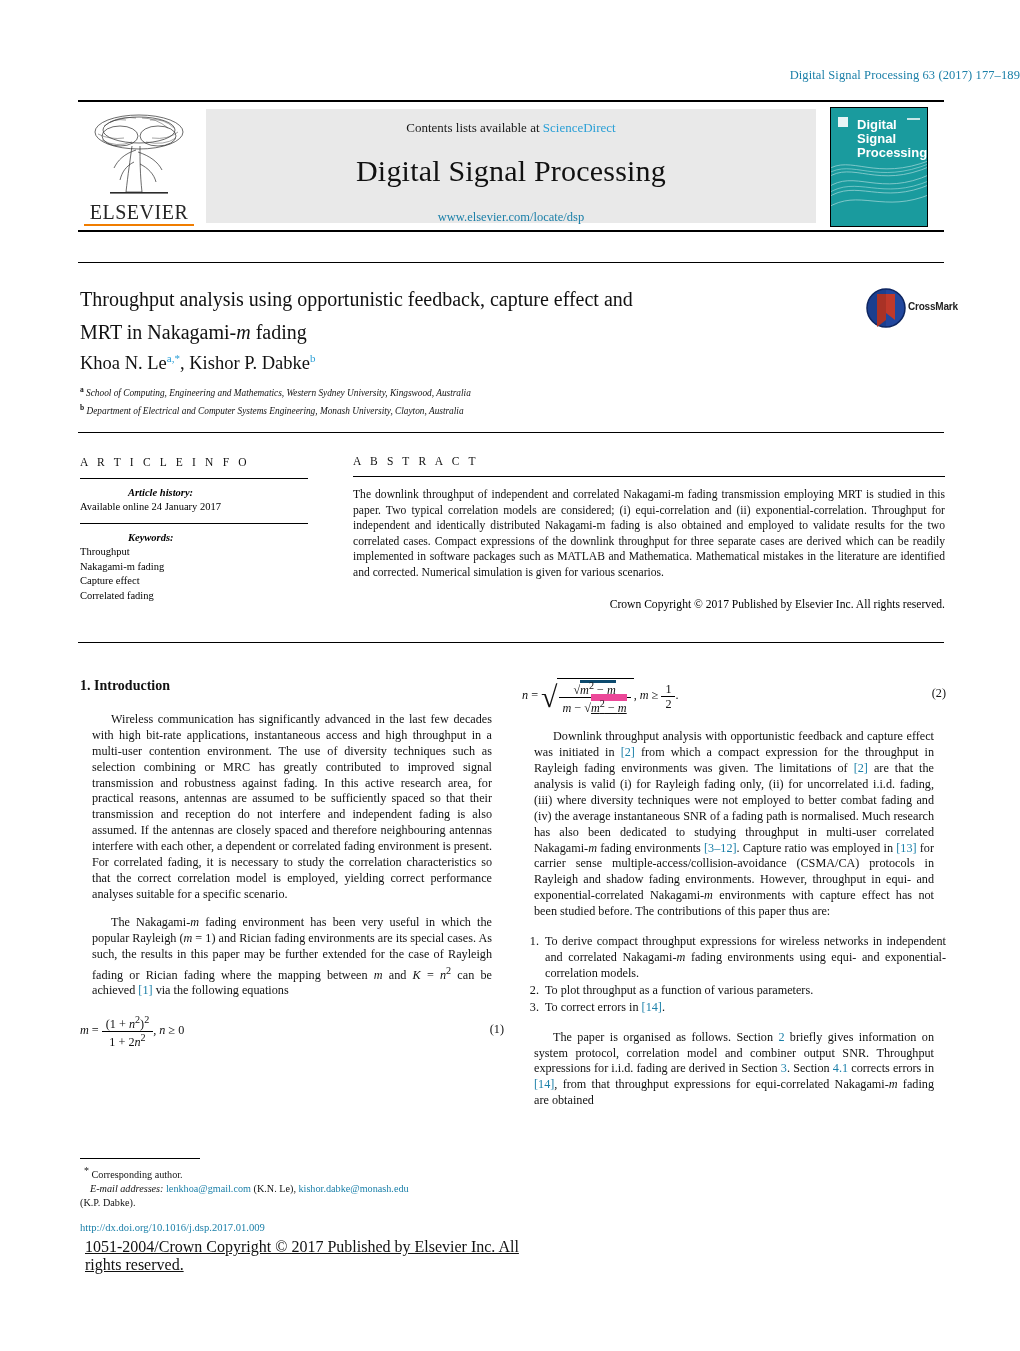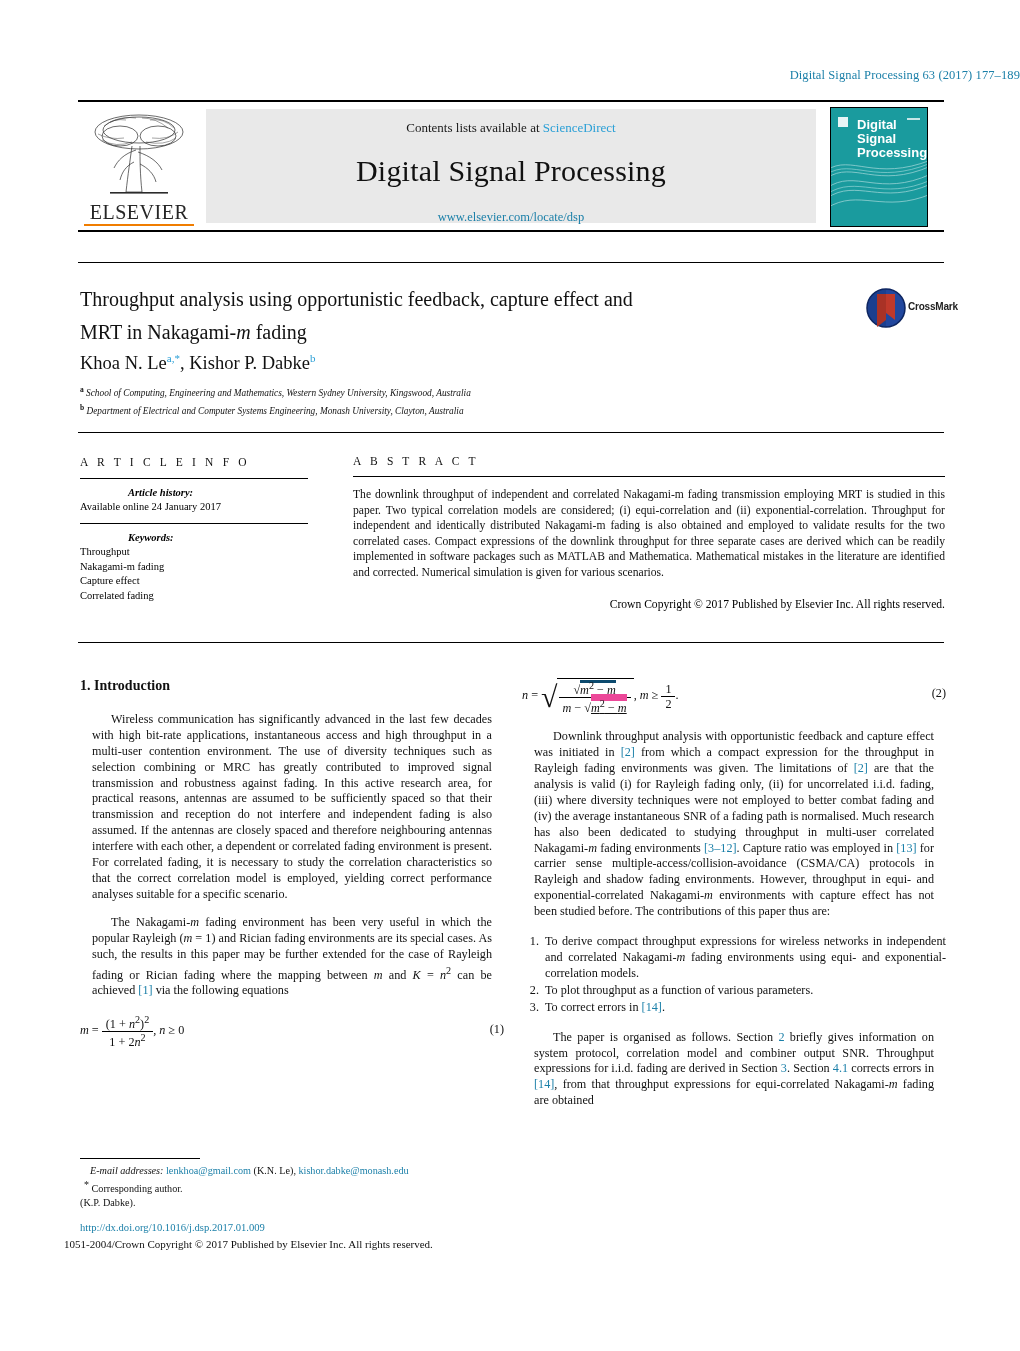--- a/index.html
+++ b/index.html
@@ -295,24 +295,25 @@
   .footnote a, .footnote .lnk { color: #1a7fa8; text-decoration: none; }
   .doi {
     position: absolute;
     left: 80px; top: 1222px;
     width: 430px;
     font-size: 10.6px;
     color: #1a7fa8;
   }
   .issn {
     position: absolute;
-    left: 64px; top: 1238px;
+    left: 85px; top: 1238px;
     width: 460px;
-    font-size: 11px;
-    color: #111;
+    font-size: 16px;
+    color: #111;
+    text-decoration: underline;
   }
   sup.fnstar { font-size: 10px; }
 </style>
 </head>
 <body>
 
 <div class="page">
 
   <div class="runhead">Digital Signal Processing 63 (2017) 177–189</div>
 
@@ -479,28 +480,28 @@
       <li><span>To correct errors in </span><span class="cite">[14]</span><span>.</span></li>
     </ol>
 
     <p class="para" style="margin-top:14px;">
       <span>The paper is organised as follows. Section </span><span class="cite">2</span><span> briefly gives information on system protocol, correlation model and combiner output SNR. Throughput expressions for i.i.d. fading are derived in Section </span><span class="cite">3</span><span>. Section </span><span class="cite">4.1</span><span> corrects errors in </span><span class="cite">[14]</span><span>, from that throughput expressions for equi-correlated Nakagami-</span><em class="mathi">m</em><span> fading are obtained</span>
     </p>
   </div>
 
   <div class="fn-rule"></div>
   <div class="footnote">
+    <div style="padding-left:14px; text-indent:-10px;">
+      <sup class="fnstar">*</sup> <span>Corresponding author.</span>
+    </div>
     <div style="padding-left:14px; text-indent:-4px;">
       <span class="em-lbl">E-mail addresses:</span>
       <span class="lnk">lenkhoa@gmail.com</span>
       <span>(K.N. Le),</span>
       <span class="lnk">kishor.dabke@monash.edu</span>
     </div>
-    <div style="padding-left:14px; text-indent:-10px;">
-      <sup class="fnstar">*</sup> <span>Corresponding author.</span>
-    </div>
     <div>(K.P. Dabke).</div>
   </div>
 
   <div class="doi">http://dx.doi.org/10.1016/j.dsp.2017.01.009</div>
   <div class="issn">1051-2004/Crown Copyright © 2017 Published by Elsevier Inc. All rights reserved.</div>
 
 </div>
 
 </body></html>

